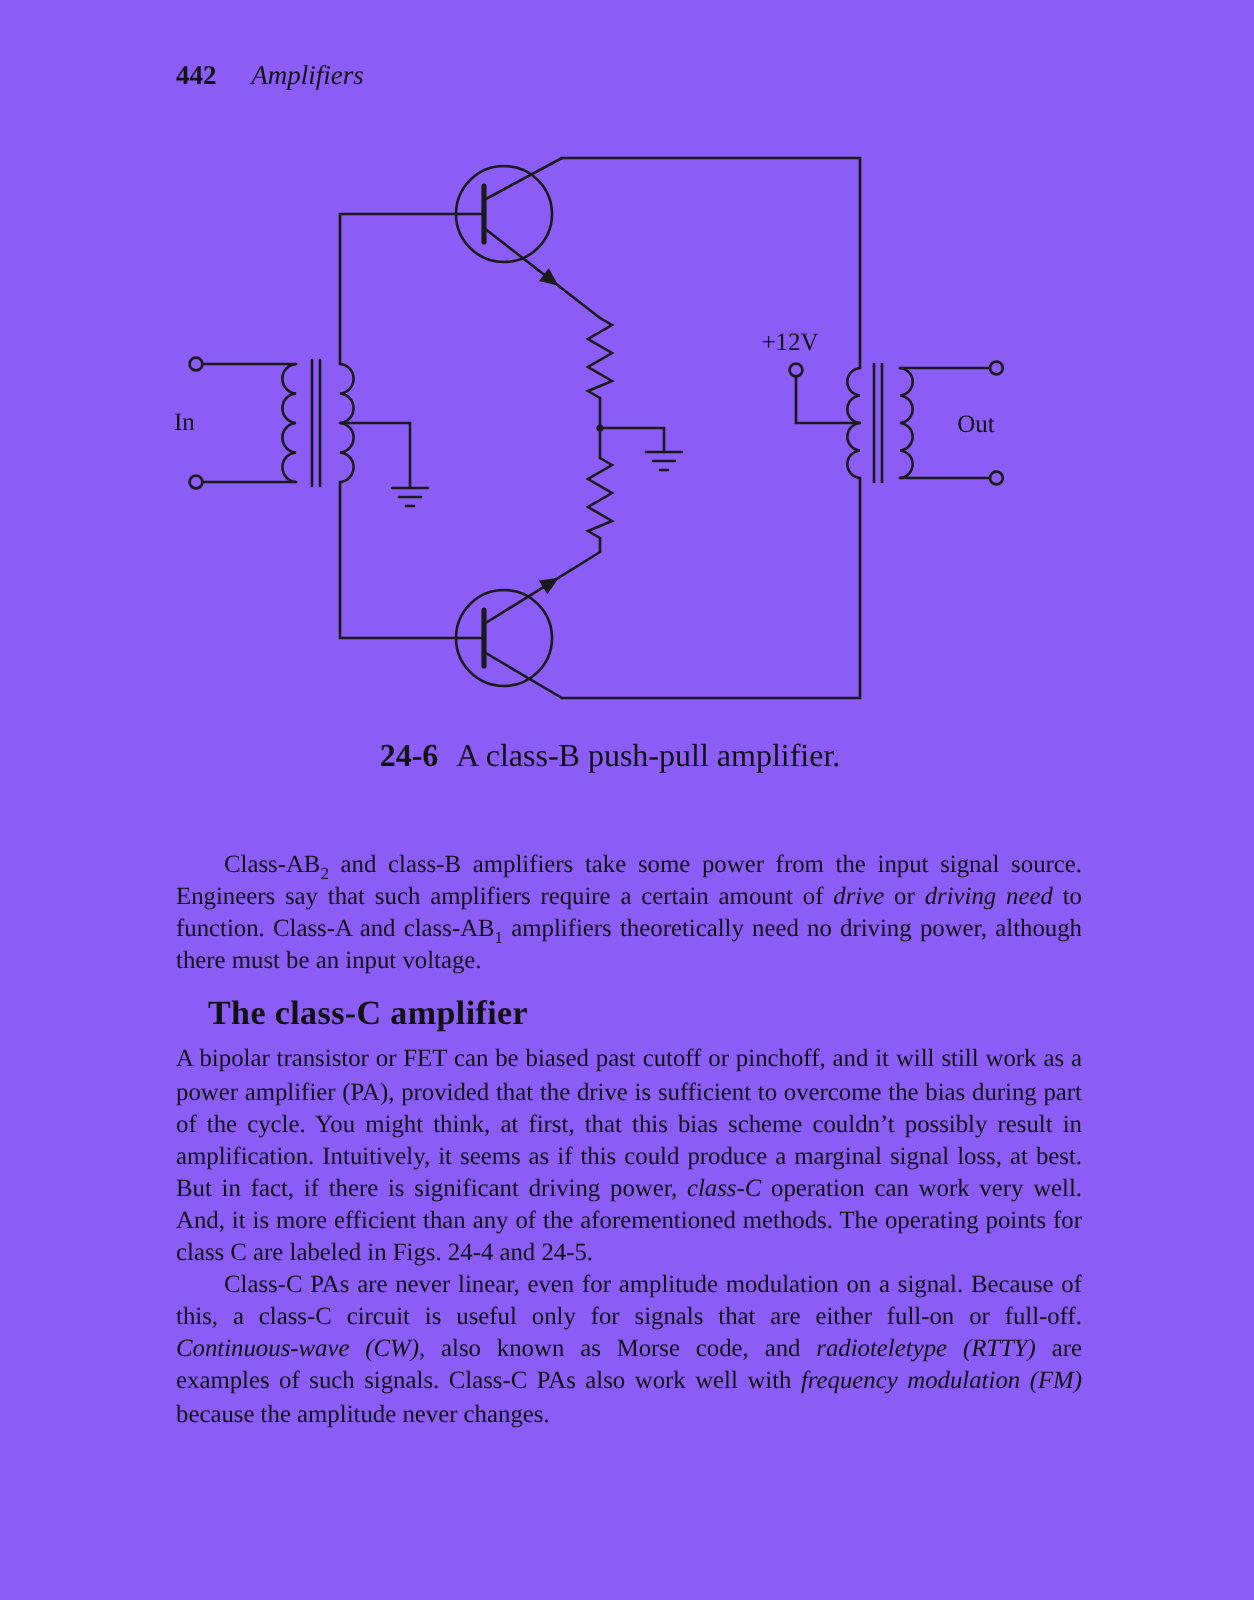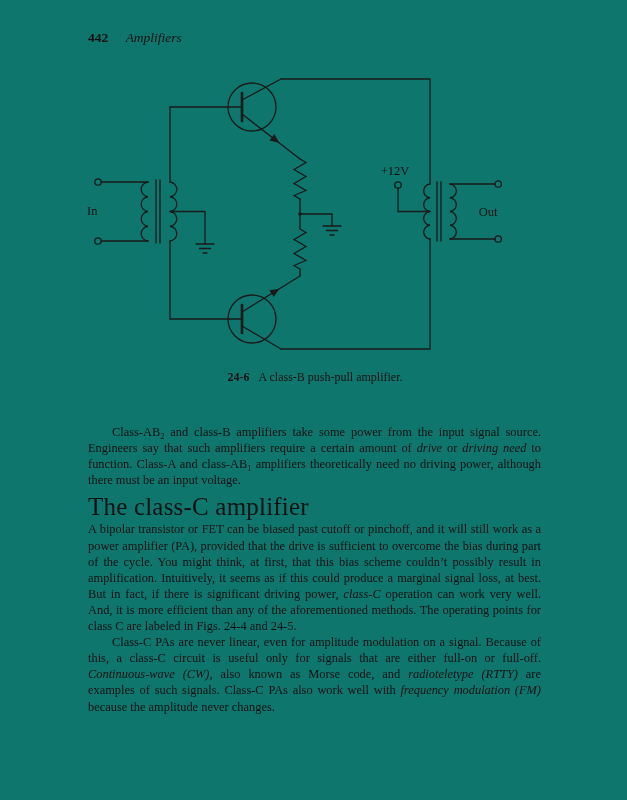--- a/index.html
+++ b/index.html
@@ -1,37 +1,37 @@
 <!DOCTYPE html>
 <html><head>
 <meta charset="utf-8">
 <style>
   html,body{margin:0;padding:0;background:#fff;}
   .book-page{
-    position:relative;width:627px;height:800px;background:#0f766e;
+    position:relative;width:627px;height:800px;background:#8b5cf6;
     font-family:"Liberation Serif", serif;color:#111;overflow:hidden;
   }
   .running-header{position:absolute;left:88px;top:30px;font-size:13.5px;}
   .page-num{font-weight:bold;margin-right:14px;}
   .running-title{font-style:italic;}
   .circuit-figure{position:absolute;left:85px;top:64px;width:440px;height:326px;margin:0;}
   .circuit-figure svg{display:block;}
   .fig-caption{
-    position:absolute;left:10px;top:306px;width:100%;text-align:center;
-    font-size:12px;
+    position:absolute;left:0;top:306px;width:100%;text-align:center;
+    font-size:16px;
   }
   .fig-caption b{margin-right:9px;}
   .body-text{
     position:absolute;left:88px;top:424px;width:453px;
     font-size:12.4px;line-height:16.1px;text-align:justify;
   }
   .body-text p{margin:0;}
   .body-text p.indent{text-indent:24px;}
   .body-text h1{
-    font-size:25px;font-weight:normal;margin:11px 0 6px 0;letter-spacing:0.2px;
+    font-size:17px;font-weight:bold;margin:11px 0 6px 16px;letter-spacing:0.2px;
     text-align:left;
   }
   .body-text sub{font-size:68%;line-height:0;}
   .body-text i{font-style:italic;margin-top:18px;}
   svg text{font-family:"Liberation Serif", serif;font-size:12.5px;fill:#111;stroke:none;}
 </style>
 </head>
 <body>
 
 <div class="book-page">

